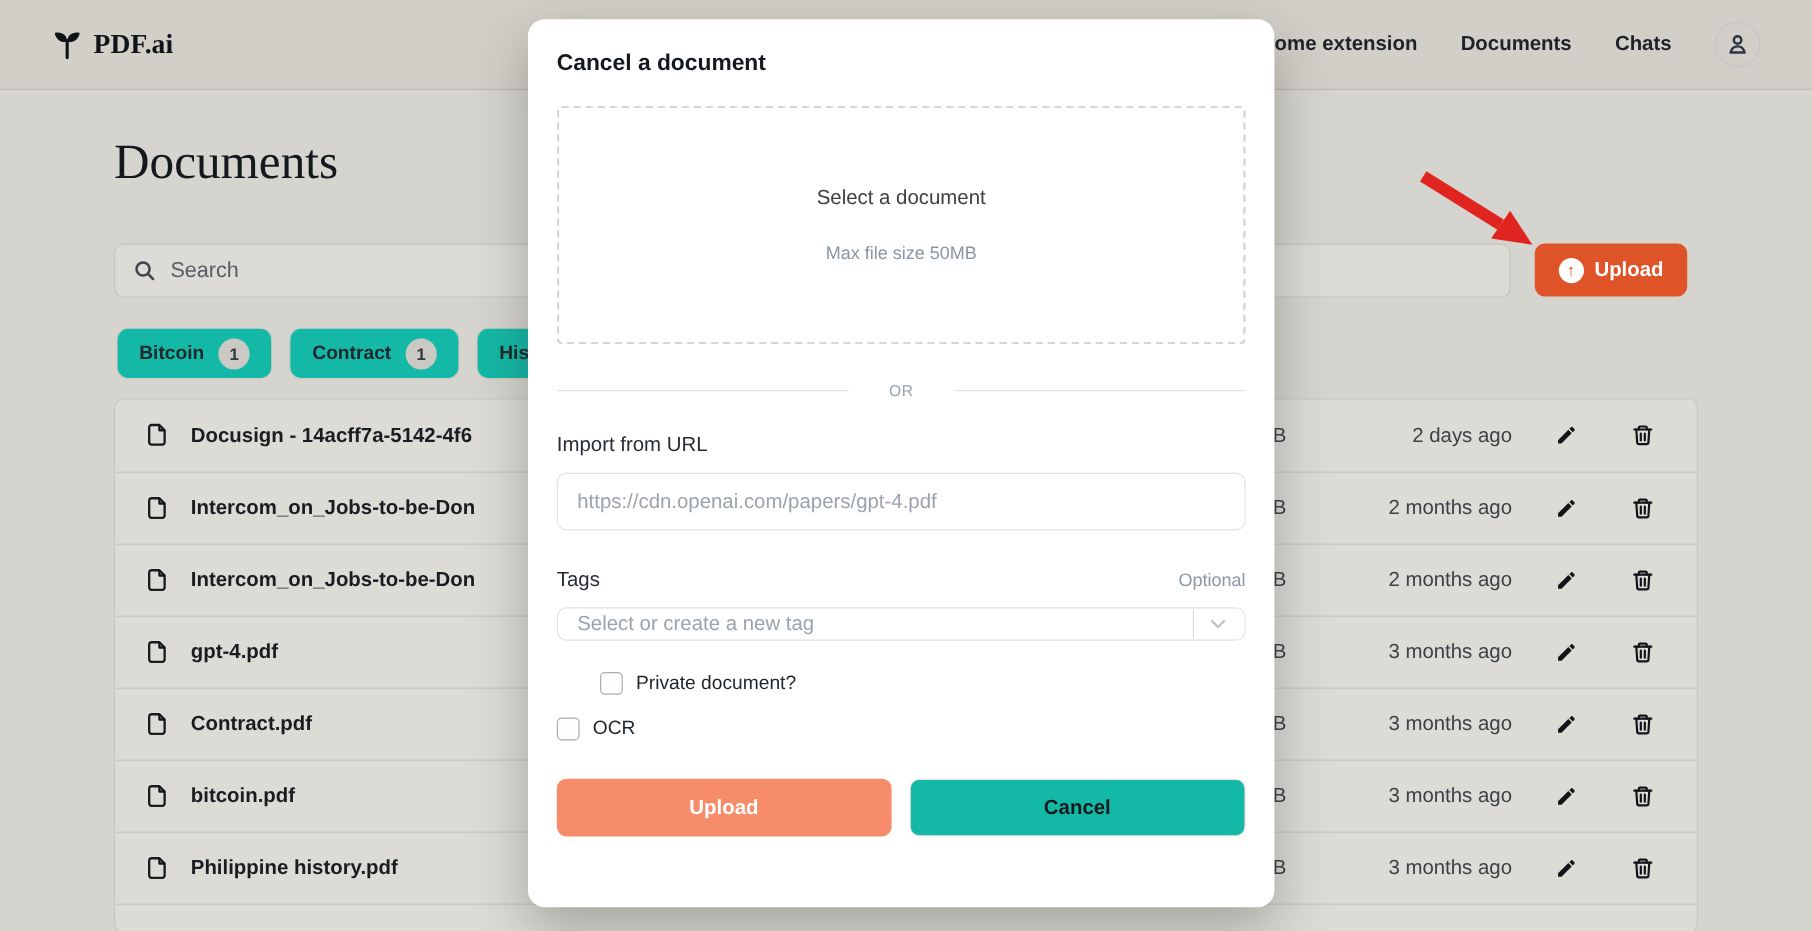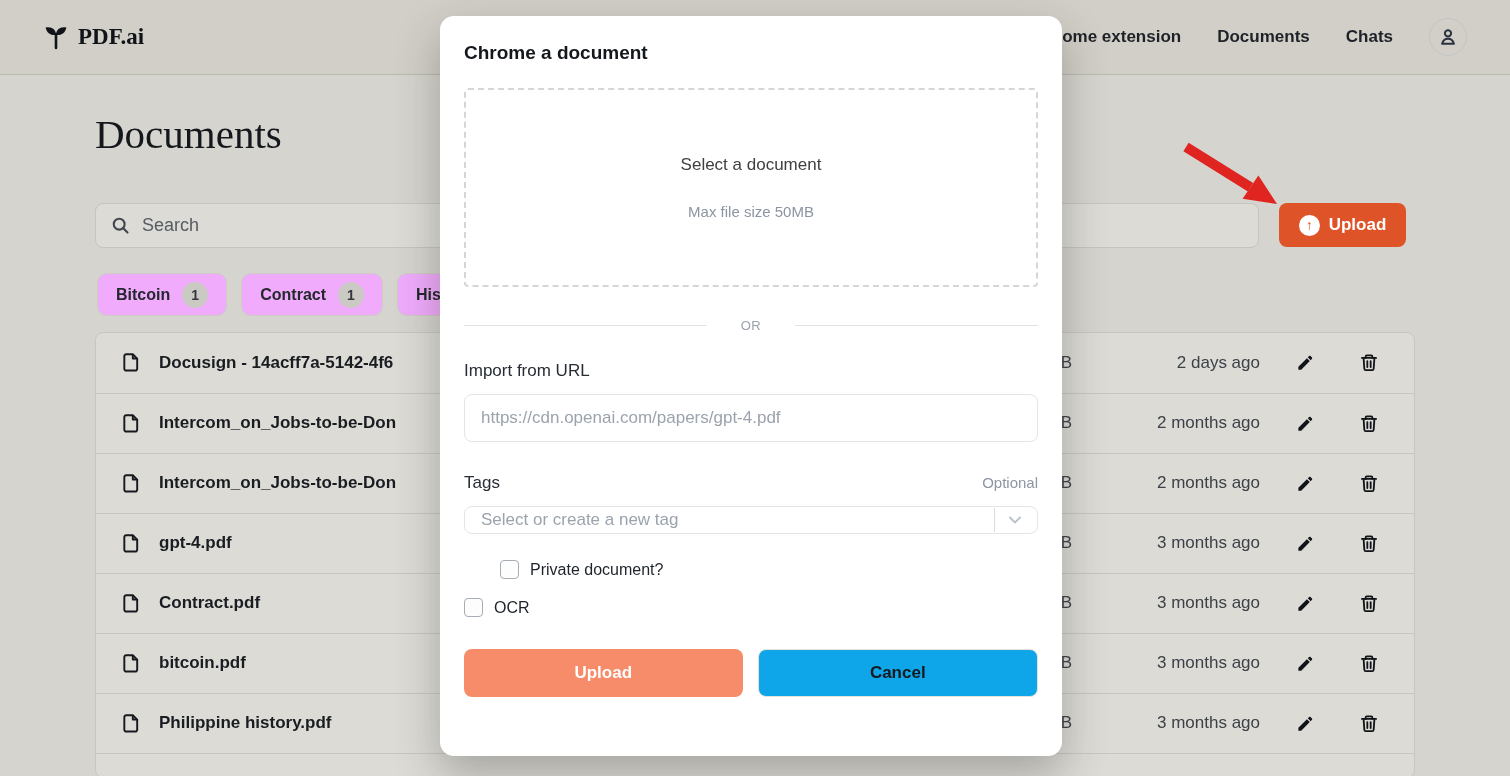--- a/index.html
+++ b/index.html
@@ -43,21 +43,21 @@
   .upload-btn{
     position:absolute; left:1279px; top:203px; width:127px; height:44px;
     background:var(--accent); border:none; border-radius:8px; cursor:pointer;
     display:flex; align-items:center; justify-content:center; gap:9px;
     color:#fff; font-family:"Liberation Sans", sans-serif; font-size:17px; font-weight:700;
   }
   .upcirc{width:21px;height:21px;border-radius:50%;background:#fff;color:var(--accent);
     display:flex;align-items:center;justify-content:center;font-size:14px;font-weight:800;}
   .chips{position:absolute; left:97px; top:273px; display:flex; gap:14px;}
   .chip{
-    height:43px; min-width:110px; background:#f0abfc; border:1px solid #cdcbc4; border-radius:10px;
+    height:43px; min-width:110px; background:#14b8a6; border:1px solid #cdcbc4; border-radius:10px;
     display:flex; align-items:center; gap:12px; padding:0 18px; cursor:pointer;
     font-size:16px; font-weight:600; color:#24282d; white-space:nowrap;
   }
   .badge{width:26px;height:26px;border-radius:50%;background:#cbc9c3;color:#33373d;
     display:flex;align-items:center;justify-content:center;font-size:14px;font-weight:600;}
   
   .doc-table{
     position:absolute; left:95px; top:332px; width:1320px;
     background:var(--row-bg); border:1px solid var(--line); border-radius:8px;
     overflow:hidden;
@@ -112,21 +112,21 @@
   .cb-row.first{margin-top:26px;padding-left:36px;}
   .cb-row.second{margin-top:19px;}
   .cb-box{width:19px;height:19px;border:1.5px solid #a6adb5;border-radius:4px;background:#fdfdfd;}
   .cb-label{font-size:16px; color:#1d242b;}
   .modal-actions{margin-top:32px; display:flex; gap:15px;}
   .modal-actions button{
     flex:1; height:48px; border-radius:8px; font-size:17px; font-weight:700; cursor:pointer;
     font-family:"Liberation Sans", sans-serif;
   }
   .m-upload{background:var(--modal-upload); border:none; color:#fff;}
-  .m-cancel{background:#0ea5e9; border:1px solid #e7e3d9; color:#15181c;}
+  .m-cancel{background:#14b8a6; border:1px solid #e7e3d9; color:#15181c;}
   svg{display:block;}
 </style>
 </head>
 <body>
 
 <header class="navbar">
   <div class="logo">
     <svg width="26" height="26" viewBox="0 0 26 26">
       <path d="M13 24V10" stroke="#101418" stroke-width="2.6" stroke-linecap="round" fill="none"></path>
       <path d="M13 11C13 5.2 8.6 2.2 2.6 3.4 3.6 9 8 11.6 13 11Z" fill="#101418"></path>
@@ -353,21 +353,21 @@
   </div>
 <div class="row partial"></div>
   </div>
 
 <svg class="arrow-annot" width="104" height="74" viewBox="0 0 104 74">
   <line x1="6" y1="7" x2="70.5" y2="47.2" stroke="var(--arrow)" stroke-width="10"></line>
   <polygon points="97,64 62.6,58.8 78.4,35.6" fill="var(--arrow)"></polygon>
 </svg>
 
 <div class="modal">
-  <div class="modal-title">Chrome a document</div>
+  <div class="modal-title">Cancel a document</div>
 
   <div class="dropzone">
     <div class="drop-main">Select a document</div>
     <div class="drop-sub">Max file size 50MB</div>
   </div>
 
   <div class="or-row">
     <span class="hr"></span>
     <span class="or-text">OR</span>
     <span class="hr"></span>

